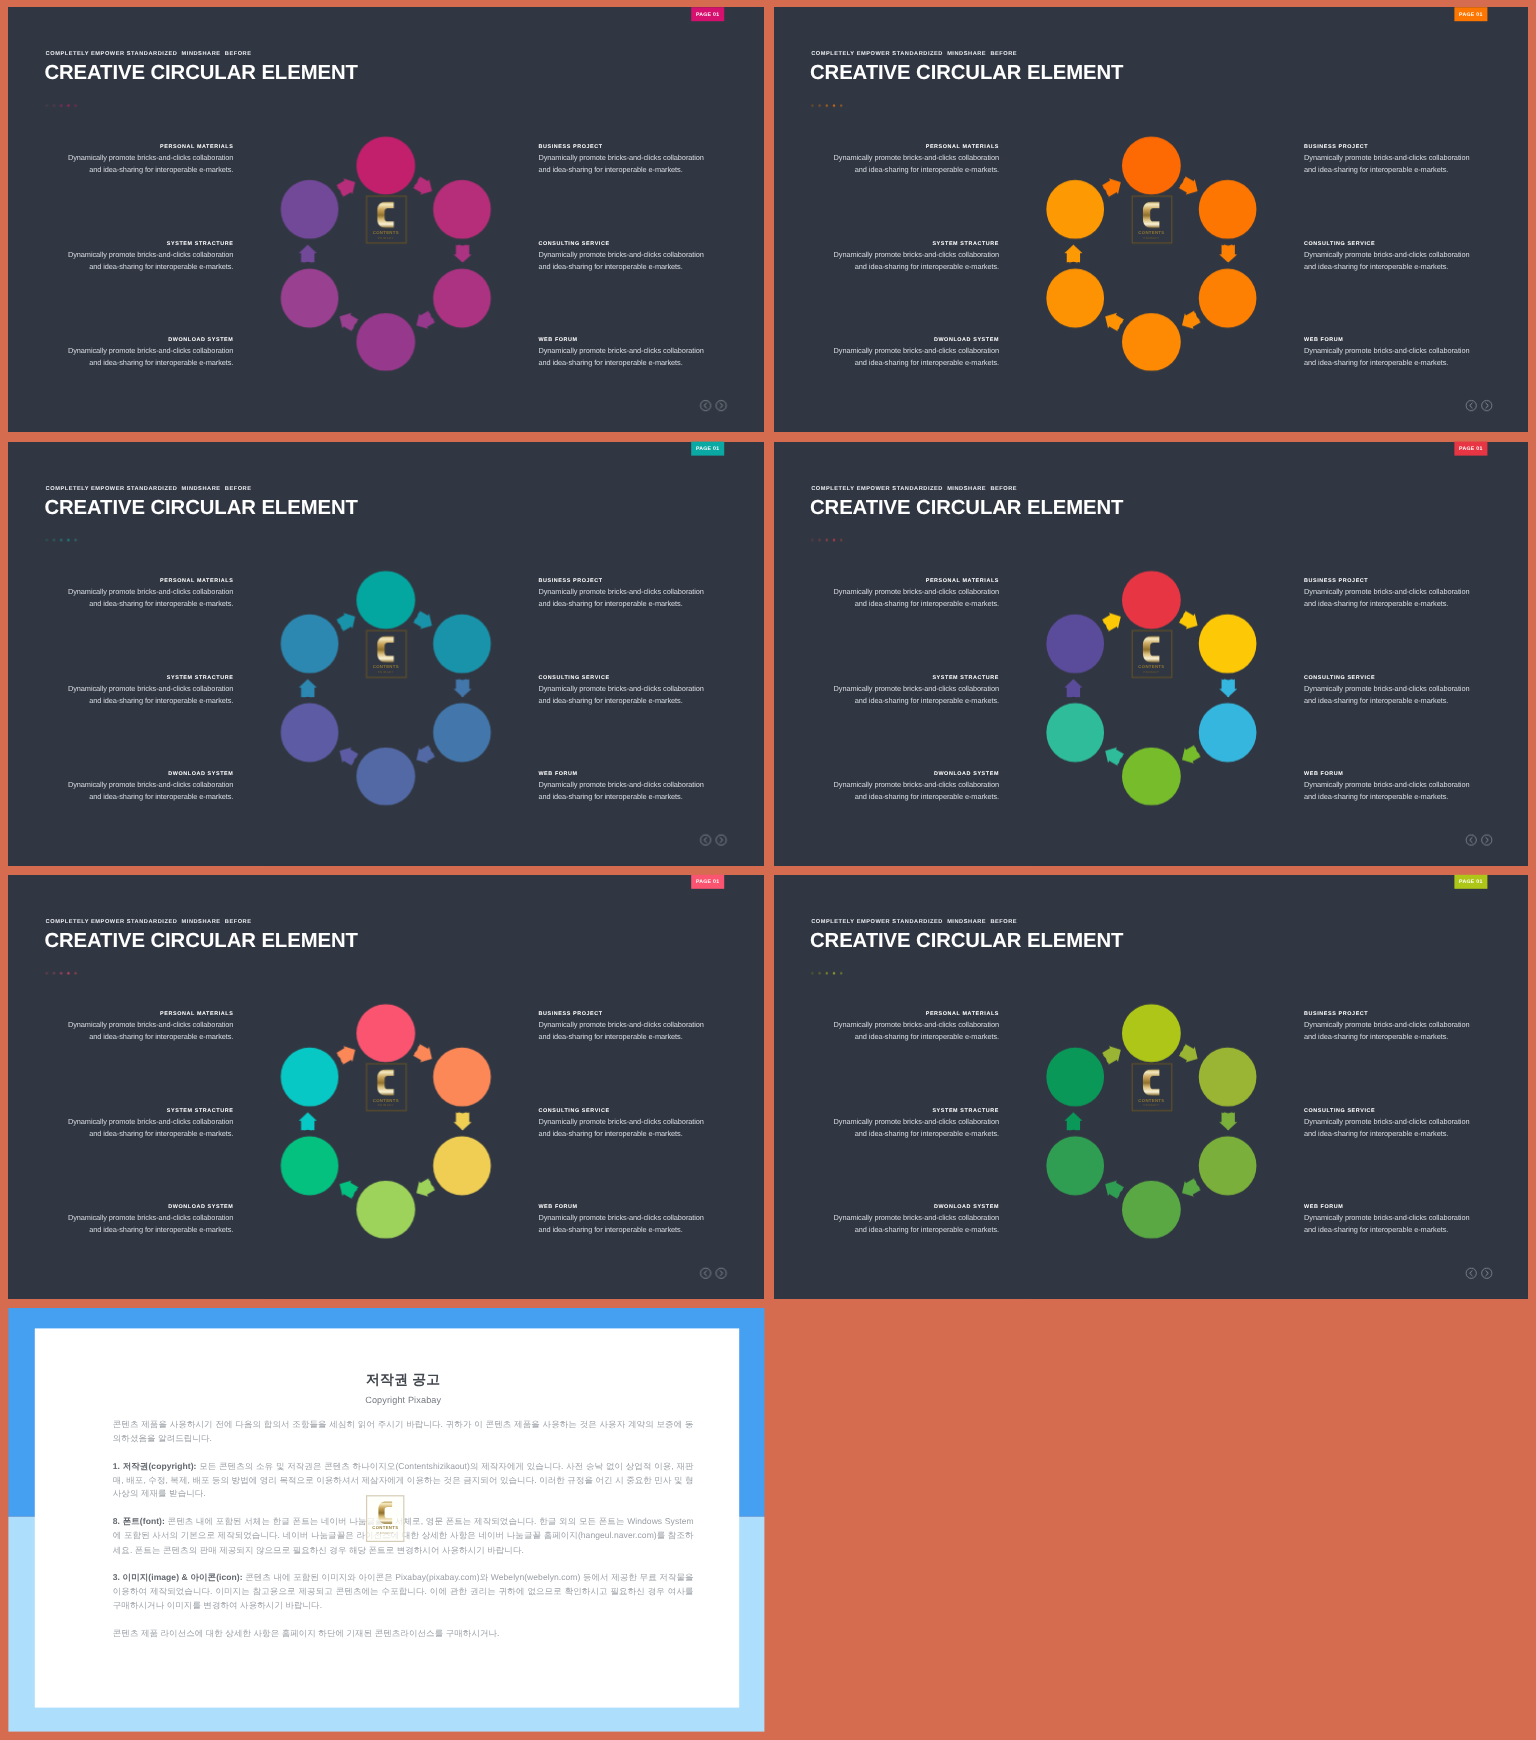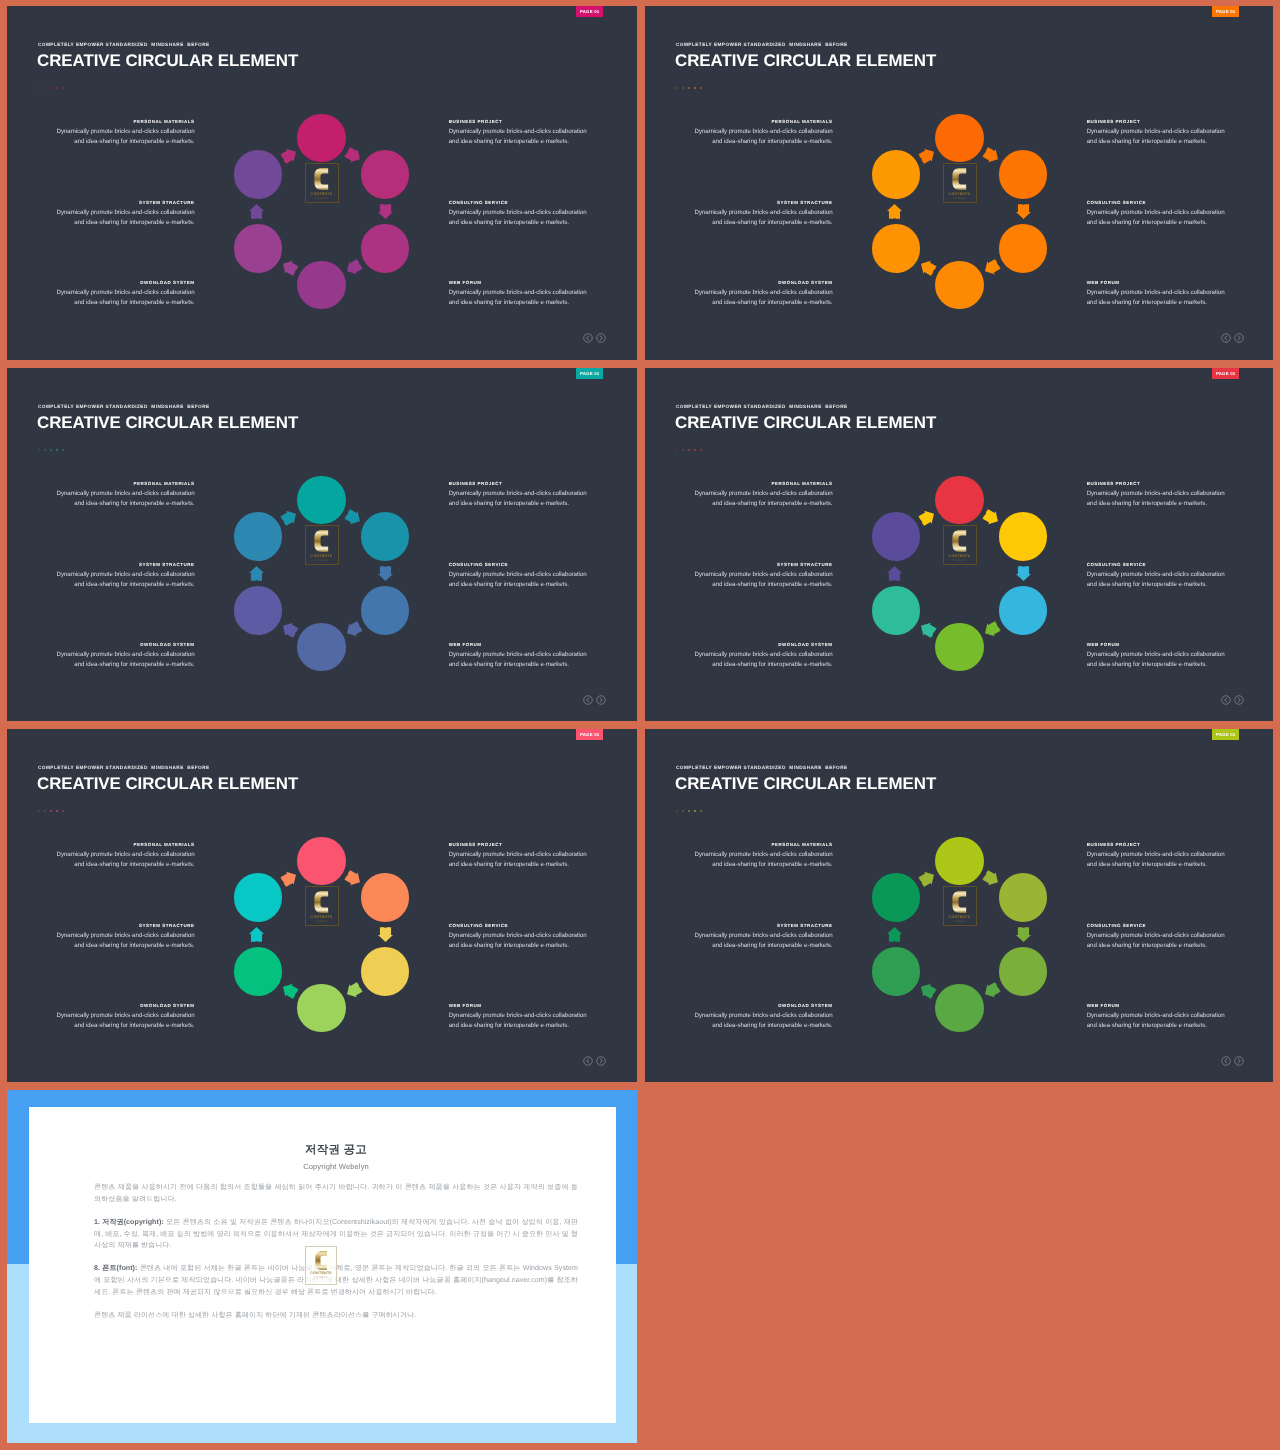--- a/index.html
+++ b/index.html
@@ -523,24 +523,25 @@
         <circle cx="11" cy="11" r="9.4" fill="none" stroke="#8b919b" stroke-width="1.5"></circle>
         <path d="M9.2 6.6 L13.8 11 L9.2 15.4" fill="none" stroke="#8b919b" stroke-width="1.7" stroke-linecap="round" stroke-linejoin="round"></path>
       </svg>
     </div>
 </div>
 <div class="cr-outer" style="left:7px;top:1090px;width:630px;height:174px;"></div>
 <div class="cr-outer2" style="left:7px;top:1264px;width:630px;height:179px;"></div>
 <div class="cr-card" style="left:29px;top:1107px;width:587px;height:316px;padding:0;">
   <div class="cr-inner" style="padding:36px 38px 0 65px;">
     <div class="cr-title">저작권 공고</div>
-    <div class="cr-sub">Copyright Webelyn</div>
+    <div class="cr-sub">Copyright Pixabay</div>
     <div class="cr-p">콘텐츠 제품을 사용하시기 전에 다음의 합의서 조항들을 세심히 읽어 주시기 바랍니다. 귀하가 이 콘텐츠 제품을 사용하는 것은 사용자 계약의 보증에 동의하셨음을 알려드립니다.</div>
     <div class="cr-p"><b>1. 저작권(copyright):</b> <span>모든 콘텐츠의 소유 및 저작권은 콘텐츠 하나이지오(Contentshizikaout)의 제작자에게 있습니다. 사전 승낙 없이 상업적 이용, 재판매, 배포, 수정, 복제, 배포 등의 방법에 영리 목적으로 이용하셔서 제삼자에게 이용하는 것은 금지되어 있습니다. 이러한 규정을 어긴 시 중요한 민사 및 형사상의 제재를 받습니다.</span></div>
     <div class="cr-p"><b>8. 폰트(font):</b> <span>콘텐츠 내에 포함된 서체는 한글 폰트는 네이버 나눔글꼴의 서체로, 영문 폰트는 제작되었습니다. 한글 외의 모든 폰트는 Windows System에 포함된 사서의 기본으로 제작되었습니다. 네이버 나눔글꼴은 라이선스에 대한 상세한 사항은 네이버 나눔글꼴 홈페이지(hangeul.naver.com)를 참조하세요. 폰트는 콘텐츠의 판매 제공되지 않으므로 필요하신 경우 해당 폰트로 변경하시어 사용하시기 바랍니다.</span></div>
+    <div class="cr-p"><b>3. 이미지(image) &amp; 아이콘(icon):</b> <span>콘텐츠 내에 포함된 이미지와 아이콘은 Pixabay(pixabay.com)와 Webelyn(webelyn.com) 등에서 제공한 무료 저작물을 이용하여 제작되었습니다. 이미지는 참고용으로 제공되고 콘텐츠에는 수포합니다. 이에 관한 권리는 귀하에 없으므로 확인하시고 필요하신 경우 여사를 구매하시거나 이미지를 변경하여 사용하시기 바랍니다.</span></div>
     <div class="cr-p">콘텐츠 제품 라이선스에 대한 상세한 사항은 홈페이지 하단에 기재된 콘텐츠라이선스를 구매하시거나.</div>
   </div>
   <div class="cr-logo" style="left:276.3px;top:138.7px;width:31.6px;height:39.5px;">
       <svg class="logoC" width="12" height="19" viewBox="0 0 70 109">
         <path fill="url(#goldgrad)" d="M40 0 C16 0 2 12 2 37 L2 72 C2 97 16 109 40 109 L70 109 L70 82 L46 82 C36 82 32 77 32 67 L32 42 C32 32 36 27 46 27 L70 27 L70 0 Z"></path>
       </svg>
       <div class="logoT1">CONTENTS</div>
       <div class="logoT2">PRIMARY</div>
     </div>
 </div>

